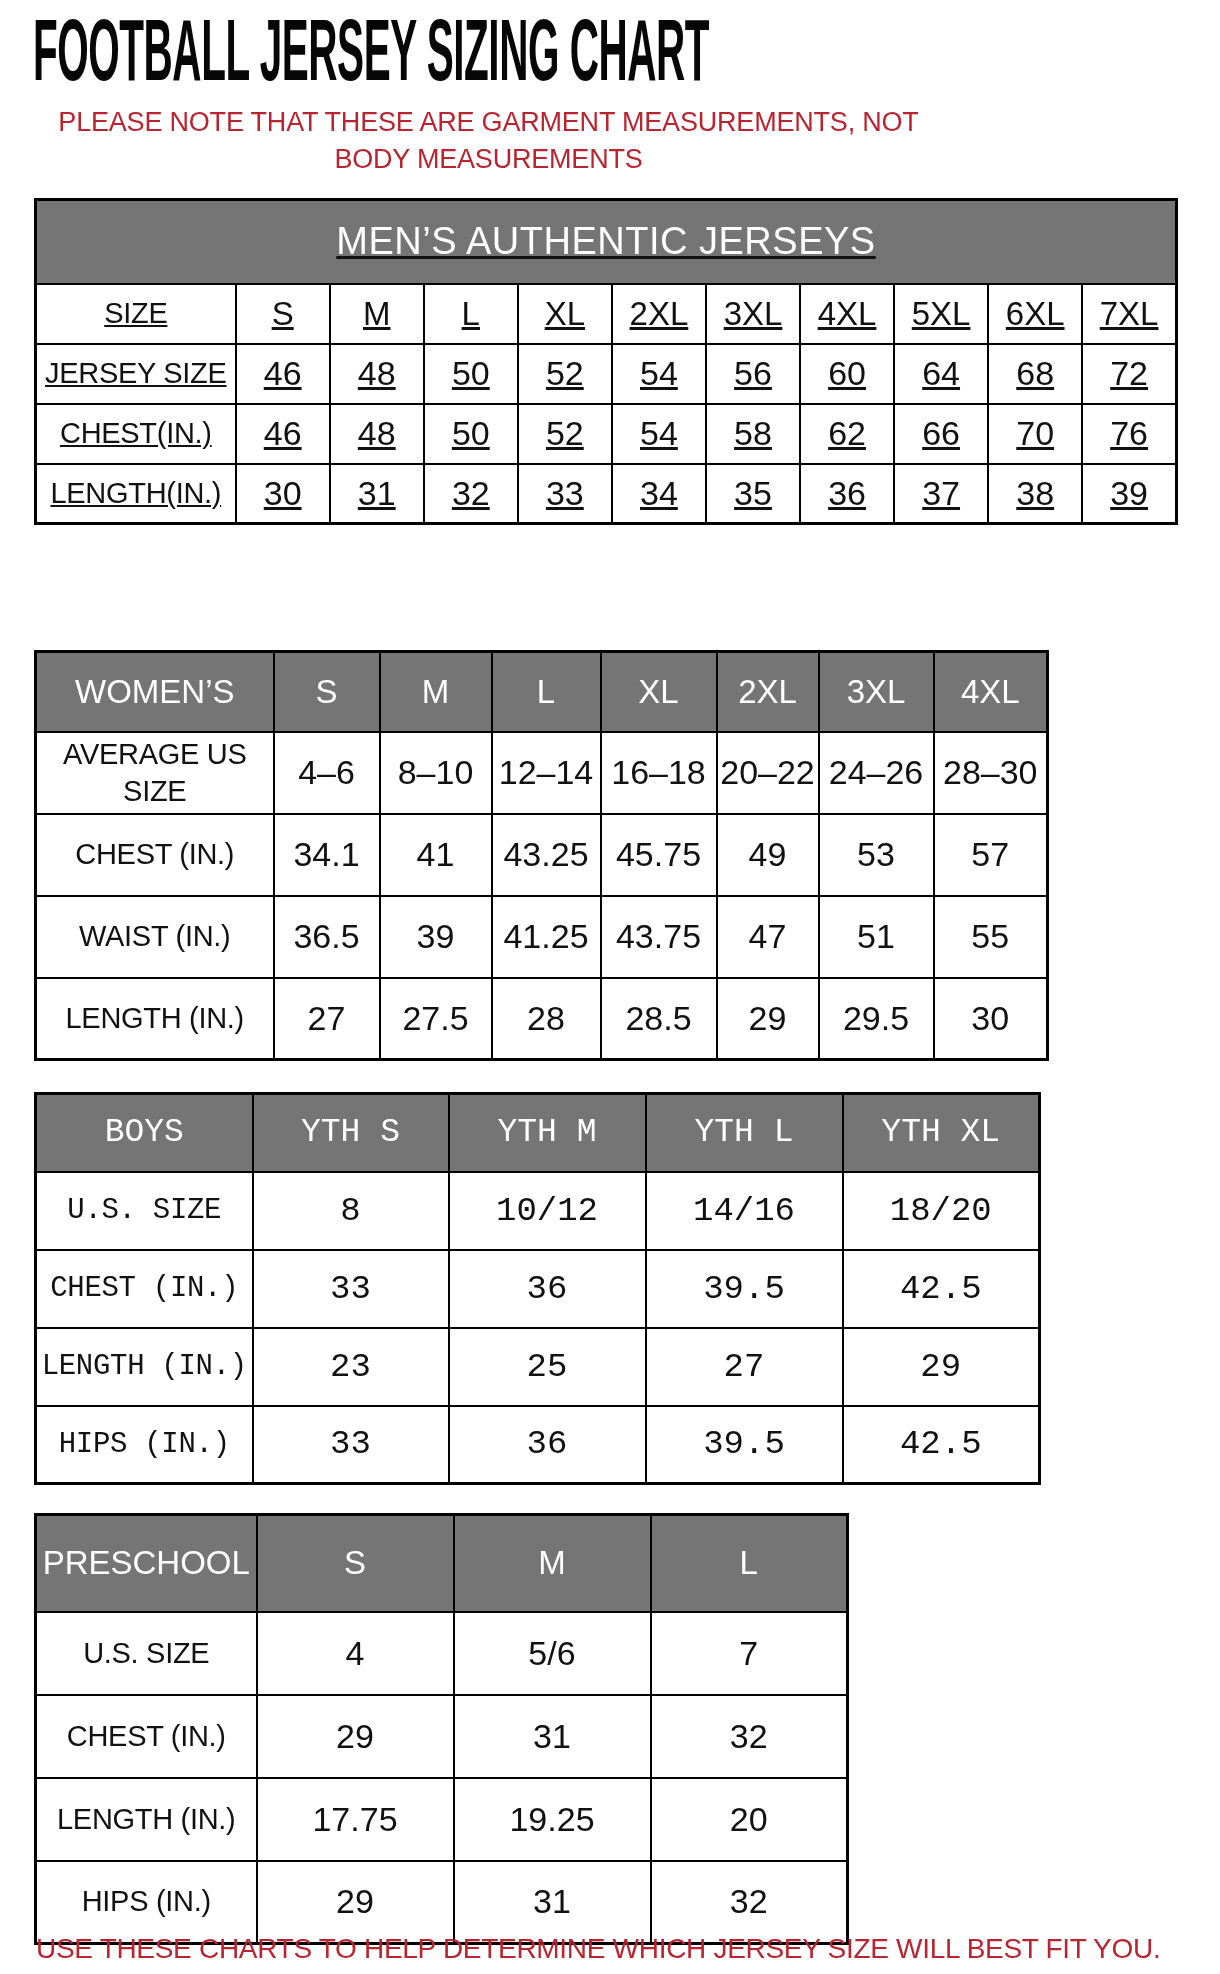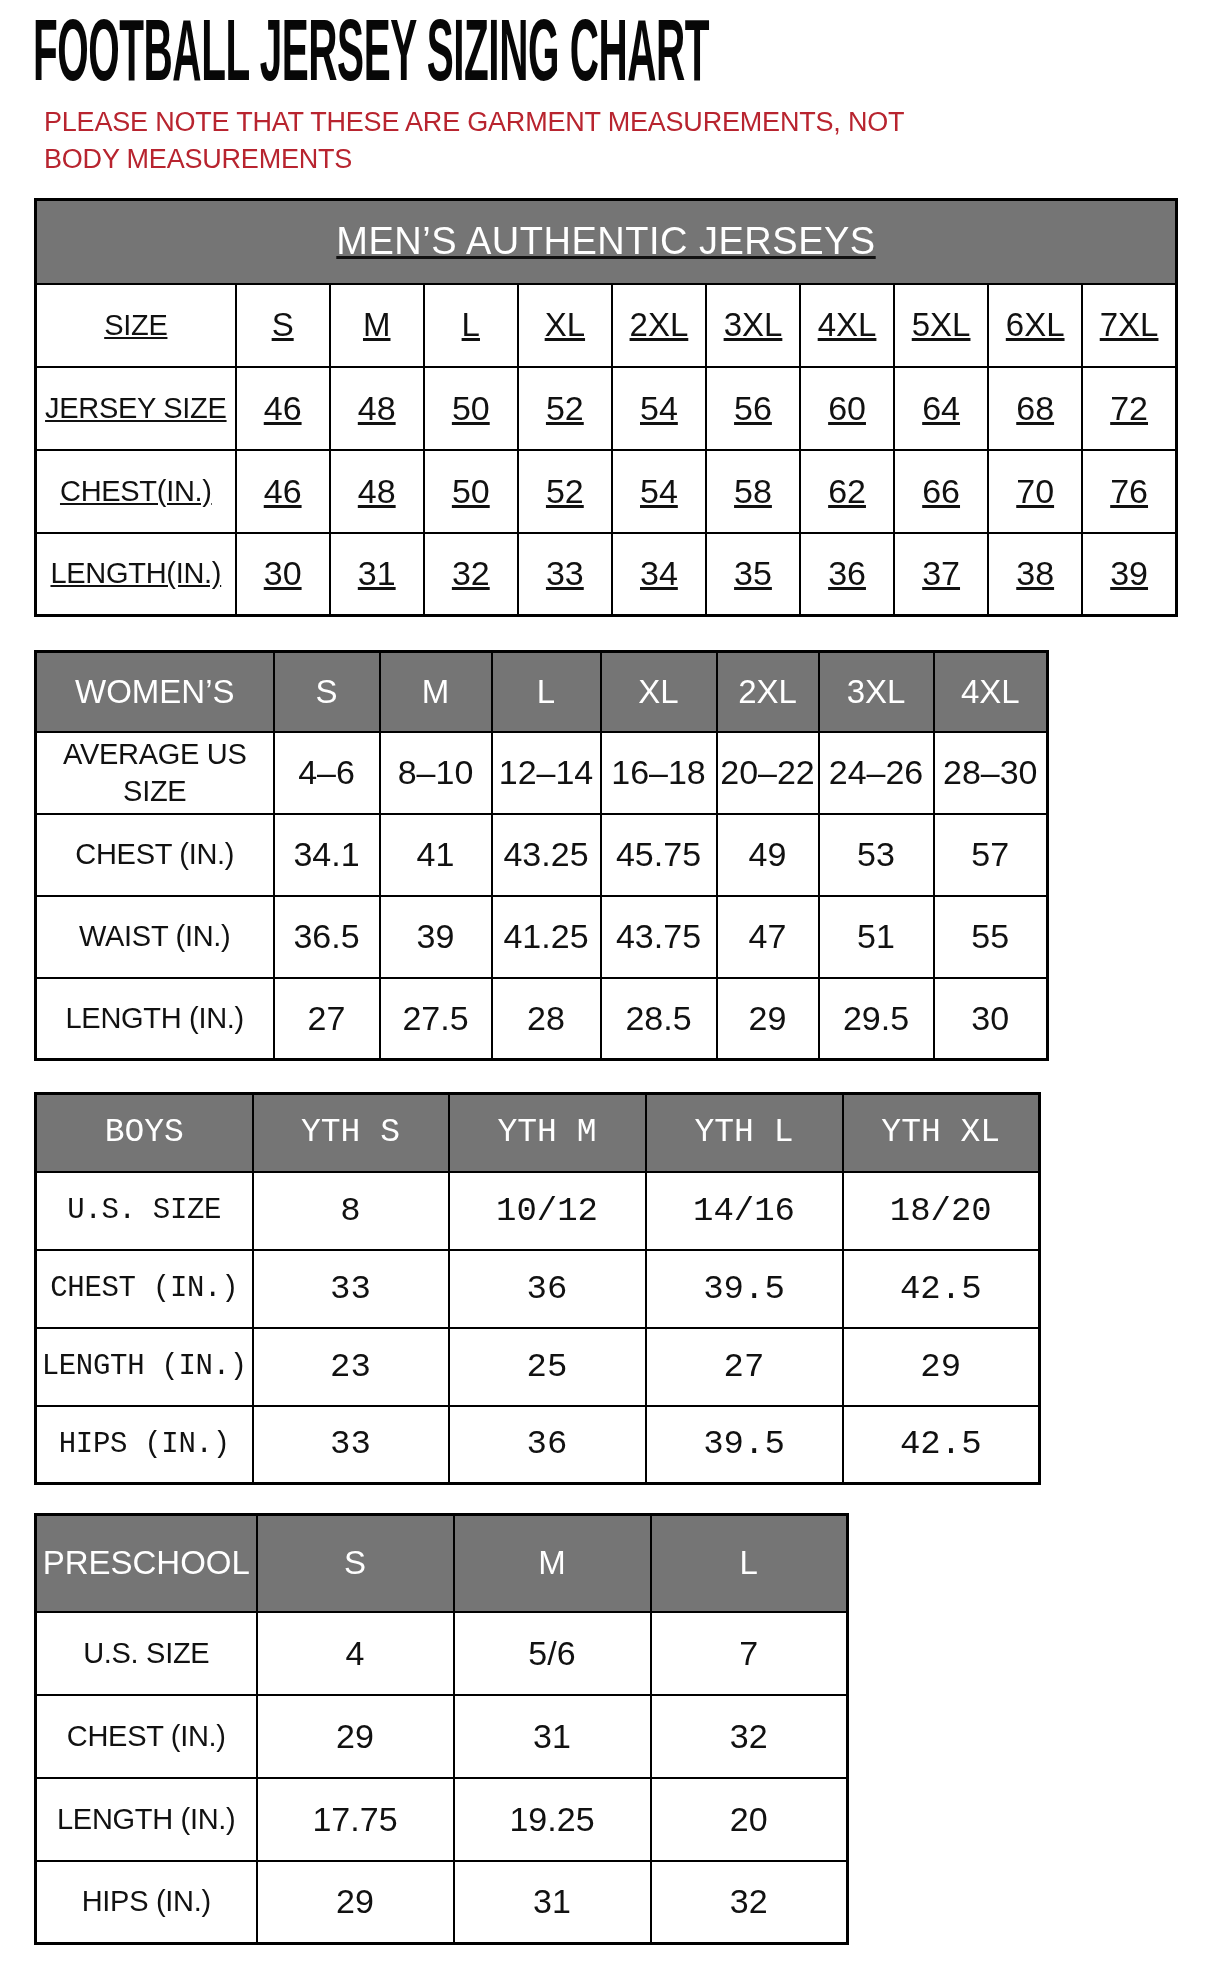--- a/index.html
+++ b/index.html
@@ -8,23 +8,24 @@
     background:#ffffff; overflow:hidden;
     font-family:"Liberation Sans", sans-serif; color:#111;
   }
   .title {
     position:absolute; left:33px; top:6px; margin:0;
     font-size:88px; font-weight:bold; line-height:1;
     letter-spacing:-1px; white-space:nowrap; color:#070707;
     transform:scaleX(0.46); transform-origin:left top;
   }
   .note {
-    position:absolute; left:44px; top:104px; width:905px;
+    position:absolute; left:36px; top:104px; width:905px;
     font-size:27px; line-height:37px; letter-spacing:-0.2px;
     color:#b8242f;
+    text-align:center;
   }
   .footer-note {
     position:absolute; left:36px; top:1933px;
     font-size:28px; letter-spacing:-0.3px; white-space:nowrap;
     color:#b8242f;
   }
   table.tbl {
     position:absolute; border-collapse:collapse; table-layout:fixed;
     border:3px solid #000; background:#fff;
   }
@@ -35,21 +36,21 @@
   }
   .gray  { background:#757575; color:#ffffff; }
   .banner-cell { font-size:38px; letter-spacing:0.5px; }
   .banner-row th, .hdr-row th { border-bottom:6px solid #000; }
   .hdr   { font-size:33px; }
   .lbl   { font-size:29px; letter-spacing:-0.3px; }
   .val   { font-size:34px; }
   .narrow{ width:185px; margin:0 auto; line-height:37px; }
 
   .mens  { left:34px; top:198px;  width:1144px;text-decoration:underline; }
-  .mens  tr { height:83px; }  .mens  tr.banner-row { height:84px; }
+  .mens  tr { height:60px; }  .mens  tr.banner-row { height:84px; }
   .womens{ left:34px; top:650px;  width:1012px;border-radius:6px; }
   .womens tr { height:82px; } .womens tr.hdr-row { height:80px; }
   .boys  { left:34px; top:1092px; width:1004px; }
   .boys  tr { height:78px;font-family:Liberation Mono, monospace; }
   .pre   { left:34px; top:1513px; width:812px; }
   .pre   tr { height:83px; }  .pre tr.hdr-row { height:97px; }
 </style>
 </head>
 <body>
 
@@ -280,14 +281,15 @@
       </tr>
       <tr>
         <td class="lbl">HIPS (IN.)</td>
         <td class="val">29</td>
         <td class="val">31</td>
         <td class="val">32</td>
       </tr>
     </tbody>
   </table>
 
+  <div class="footer-note">USE THESE CHARTS TO HELP DETERMINE WHICH JERSEY SIZE WILL BEST FIT YOU.</div>
 
 </div>
 
 </body></html>

